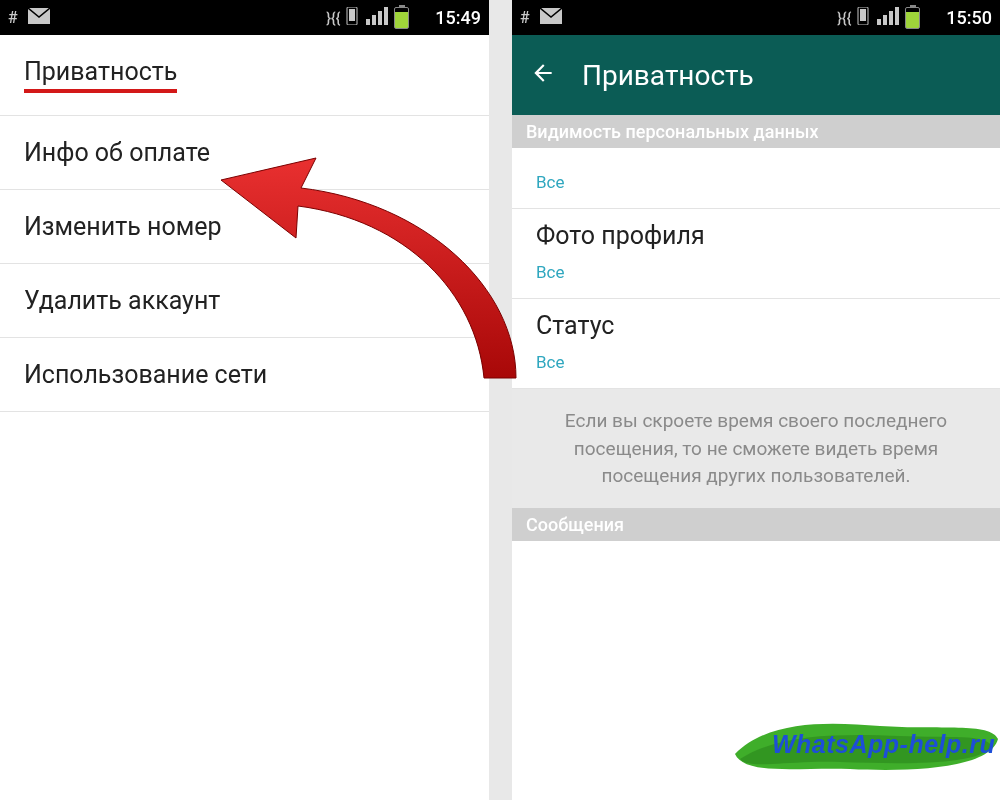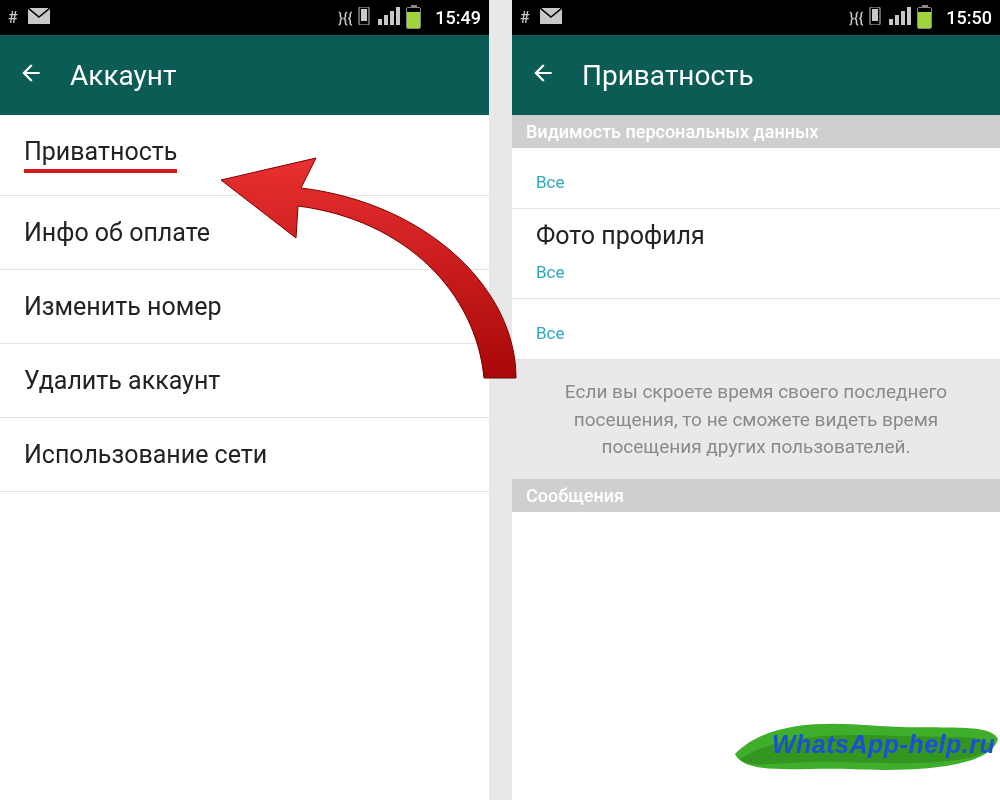--- a/index.html
+++ b/index.html
@@ -8,21 +8,21 @@
   .phone { position: absolute; top: 0; width: 489px; height: 800px; background: #fff; overflow: hidden; }
   .phone-left { left: 0; }
   .phone-right { left: 512px; width: 488px; }
 
   .statusbar { height: 35px; background: #000; color: #c8c8c8; display: flex; align-items: center; padding: 0 8px; font-size: 16px; font-weight: 500; }
   .sb-left { display: flex; gap: 10px; align-items: center; }
   .sb-spacer { flex: 1; }
   .sb-right { display: flex; gap: 6px; align-items: center; }
   .sb-battery { width: 15px; height: 22px; border: 1px solid #888; border-radius: 2px; position: relative; background: linear-gradient(to top, #9fd43a 0%, #9fd43a 80%, #000 80%); }
   .sb-battery::before { content: ""; position: absolute; top: -3px; left: 4px; width: 6px; height: 3px; background: #888; }
-  .sb-time { color: #fff; font-size: 18px; font-weight: 500; margin-left: 8px; }
+  .sb-time { color: #fff; font-size: 18px; font-weight: 500; margin-left: 20px; }
 
   .appbar { height: 80px; background: #0b5c55; color: #fff; display: flex; align-items: center; padding: 0 18px; }
   .appbar .back { margin-right: 26px; }
   .appbar-title { font-size: 28px; font-weight: 400; }
 
   .list-item { padding: 22px 24px; border-bottom: 1px solid #e3e3e3; font-size: 25px; color: #222; }
   .list-item-sub { padding: 12px 24px 16px; border-bottom: 1px solid #e3e3e3; }
   .list-item-sub .lbl { font-size: 25px; color: #222; }
   .list-item-sub .val { font-size: 17px; color: #2fa7bf; margin-top: 12px; }
 
@@ -63,28 +63,20 @@
       <span><svg width="12" height="18">
             <rect x="1" y="0" width="10" height="18" rx="1" fill="none" stroke="#c8c8c8" stroke-width="1"></rect>
             <rect x="3" y="2" width="6" height="12" fill="#c8c8c8"></rect>
           </svg></span>
       <span class="signal"><span class="b1"></span><span class="b2"></span><span class="b3"></span><span class="b4"></span></span>
       <span class="sb-battery"></span>
       <span class="sb-time">15:49</span>
     </div>
   </div>
 
-  <div class="appbar">
-    <span class="back">
-      <svg width="26" height="26" viewBox="0 0 24 24" fill="#fff">
-          <path d="M20 11H7.8l5.6-5.6L12 4l-8 8 8 8 1.4-1.4L7.8 13H20z"></path>
-        </svg>
-    </span>
-    <span class="appbar-title">Аккаунт</span>
-  </div>
 
   <div class="list-item">
     <span class="underline-red">Приватность</span>
   </div>
   <div class="list-item">Инфо об оплате</div>
   <div class="list-item">Изменить номер</div>
   <div class="list-item">Удалить аккаунт</div>
   <div class="list-item">Использование сети</div>
 </div>
 
@@ -124,20 +116,21 @@
   <div class="section-header">Видимость персональных данных</div>
 
   <div class="list-item-sub">
     <div class="val">Все</div>
   </div>
   <div class="list-item-sub">
     <div class="lbl">Фото профиля</div>
     <div class="val">Все</div>
   </div>
   <div class="list-item-sub">
+    <div class="lbl">Статус</div>
     <div class="val">Все</div>
   </div>
 
   <div class="info-block">Если вы скроете время своего последнего посещения, то не сможете видеть время посещения других пользователей.</div>
 
   <div class="section-header">Сообщения</div>
 
   <div class="list-item-sub" style="border-bottom:none">
   </div>
 </div>

